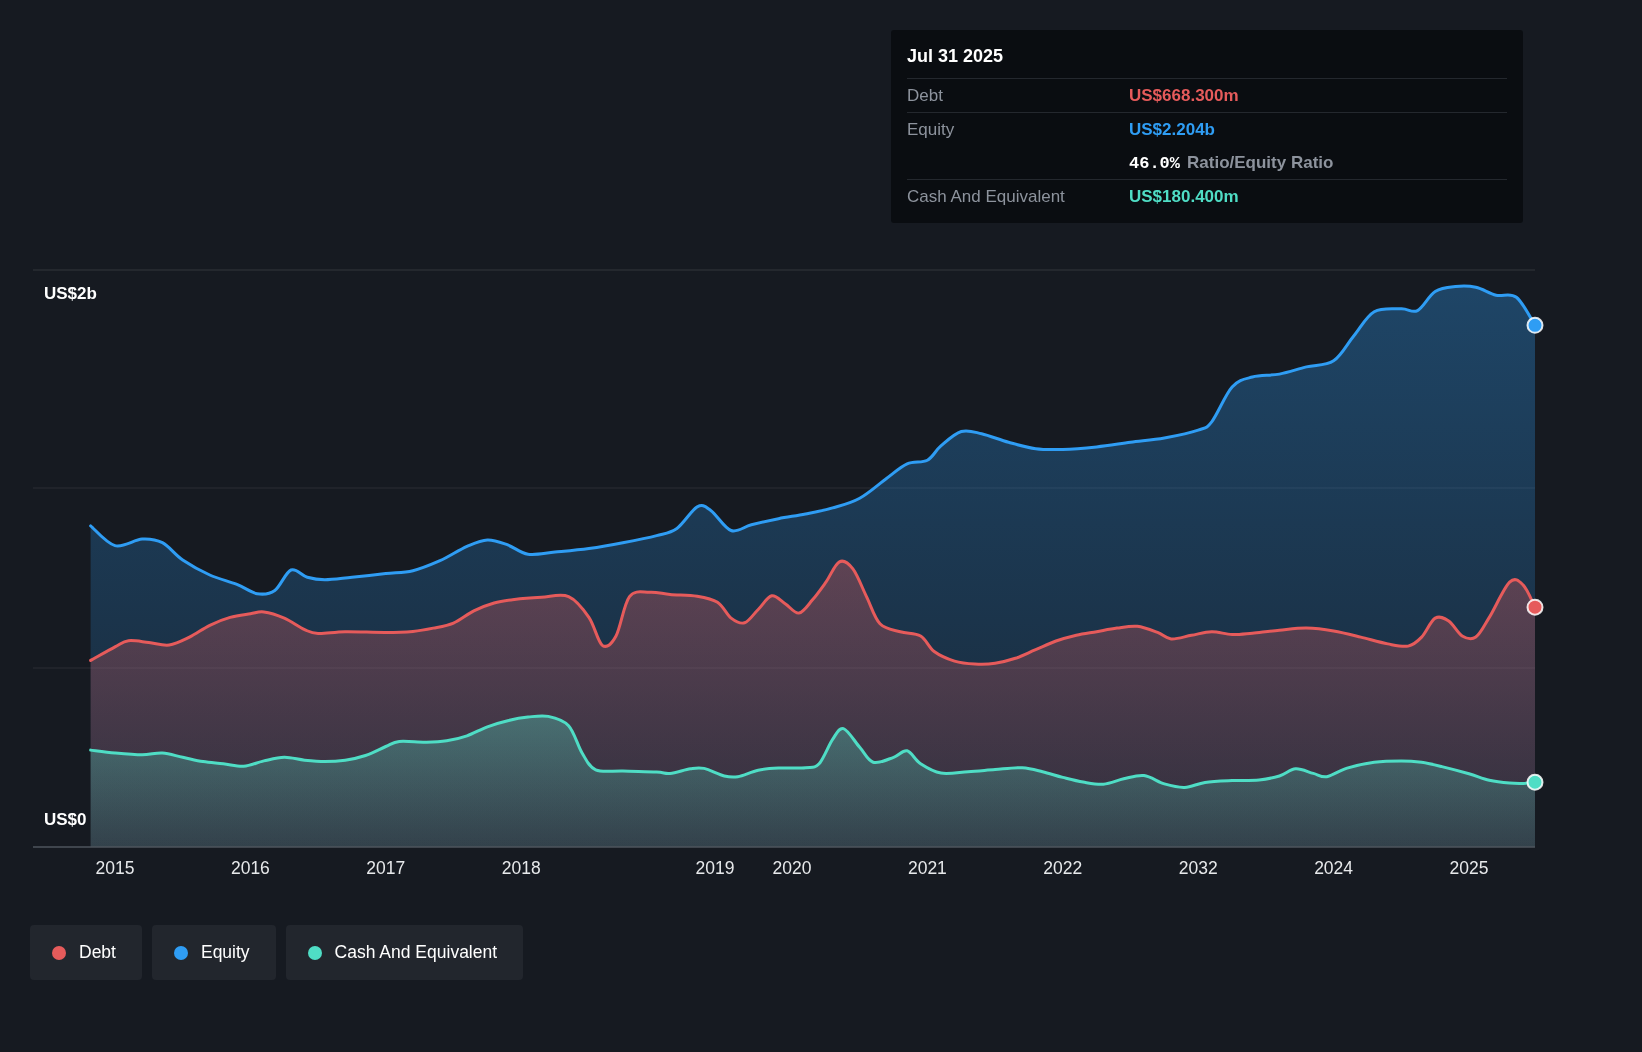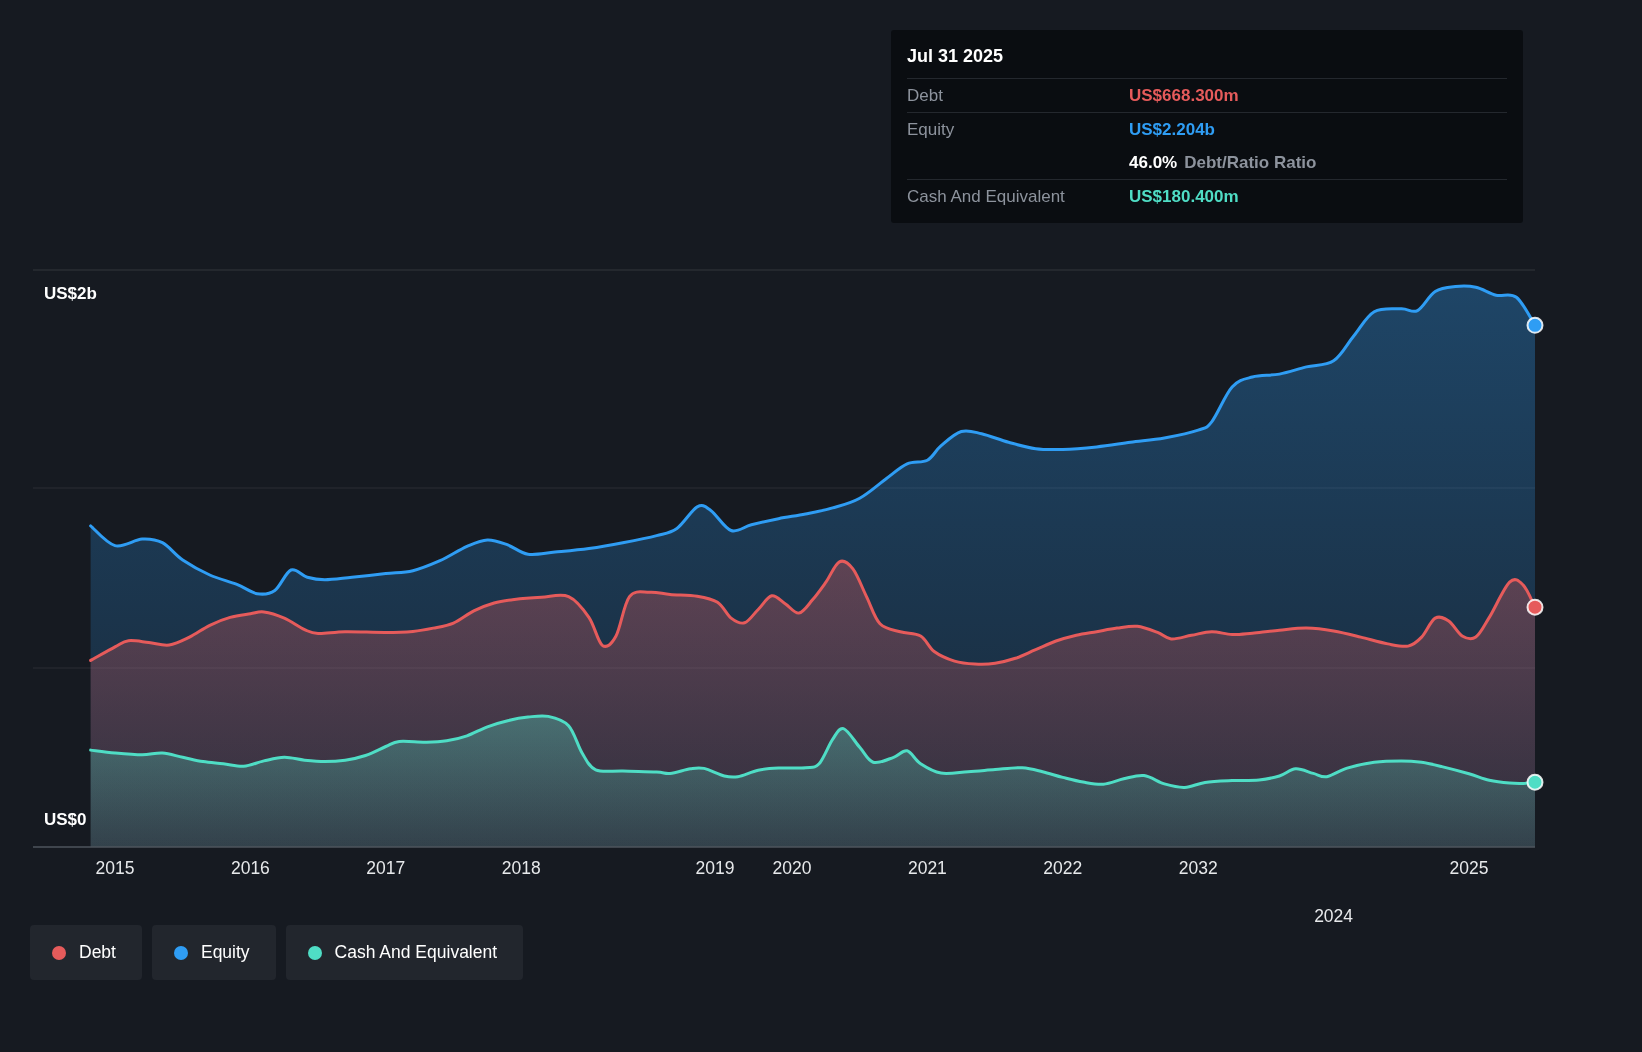--- a/index.html
+++ b/index.html
@@ -25,21 +25,21 @@
     background:var(--tt-bg,#0a0d11);border-radius:3px;padding:8px 16px 10px;
   }
   .tt-title{color:#fff;font-size:18px;font-weight:700;padding:8px 0 11px;}
   .tt-row{display:flex;align-items:center;min-height:33px;border-top:1px solid #24282e;font-size:17px;}
   .tt-row.no-line{border-top:none;}
   .tt-label{flex:0 0 222px;color:var(--muted,#8d939d);}
   .tt-val{font-weight:700;}
   .val-debt{color:var(--c-debt,#e65b5b);}
   .val-equity{color:var(--c-equity,#2f9df4);}
   .val-cash{color:var(--c-cash,#4fddc5);}
-  .ratio-b{color:#fff;font-weight:700;}
+  .ratio-b{color:#fff;font-weight:700;font-family:Liberation Mono, monospace;}
   .ratio-txt{color:var(--muted,#8d939d);font-weight:600;margin-left:7px;}
 
   
   .legend{position:absolute;left:30px;top:925px;display:flex;gap:10px;}
   .legend-item{
     display:flex;align-items:center;gap:13px;height:55px;padding:0 26px 0 22px;
     background:var(--legend-bg,#22262d);border-radius:4px;color:#fff;font-size:17.5px;cursor:pointer;
   }
   .dot{width:14px;height:14px;border-radius:50%;flex:0 0 auto;}
   .dot-debt{background:var(--c-debt,#e65b5b);}
@@ -93,38 +93,38 @@
   <div>
     <span class="x-tick" style="left: 115px;">2015</span>
     <span class="x-tick" style="left: 250.4px;">2016</span>
     <span class="x-tick" style="left: 385.8px;">2017</span>
     <span class="x-tick" style="left: 521.2px;">2018</span>
     <span class="x-tick" style="left: 694px; margin-left: 21px;">2019</span>
     <span class="x-tick" style="left: 792px;">2020</span>
     <span class="x-tick" style="left: 927.4px;">2021</span>
     <span class="x-tick" style="left: 1062.8px;">2022</span>
     <span class="x-tick" style="left: 1198.2px;">2032</span>
-    <span class="x-tick" style="left: 1333.6px; margin-top: 48px;">2024</span>
+    <span class="x-tick" style="left: 1333.6px;">2024</span>
     <span class="x-tick" style="left: 1469px;">2025</span>
   </div>
 
   <div class="tooltip">
     <div class="tt-title">Jul 31 2025</div>
     <div class="tt-row">
       <span class="tt-label">Debt</span>
       <span class="tt-val val-debt">US$668.300m</span>
     </div>
     <div class="tt-row">
       <span class="tt-label">Equity</span>
       <span class="tt-val val-equity">US$2.204b</span>
     </div>
     <div class="tt-row no-line">
       <span class="tt-label"></span>
       <span class="tt-val">
-        <span class="ratio-b">46.0%</span><span class="ratio-txt">Debt/Ratio Ratio</span>
+        <span class="ratio-b">46.0%</span><span class="ratio-txt">Ratio/Equity Ratio</span>
       </span>
     </div>
     <div class="tt-row">
       <span class="tt-label">Cash And Equivalent</span>
       <span class="tt-val val-cash">US$180.400m</span>
     </div>
   </div>
 
   <div class="legend">
     <div class="legend-item">

